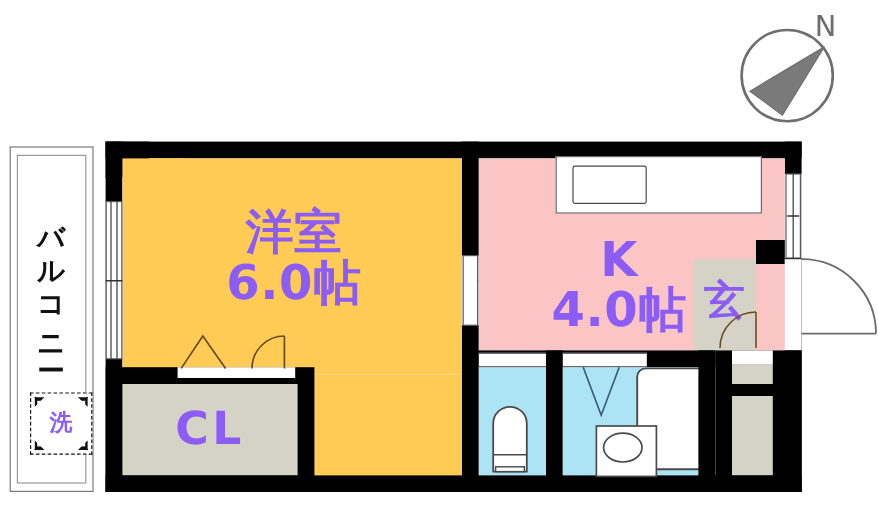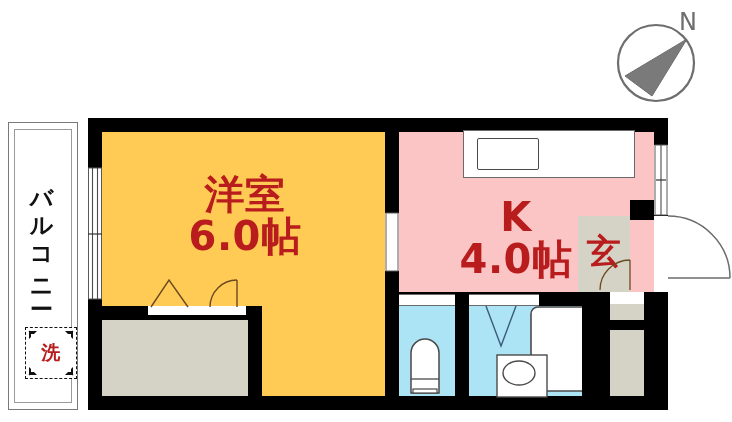--- a/index.html
+++ b/index.html
@@ -27,21 +27,21 @@
   .fill-kitchen { background: #FBC5C5; }
   .fill-water   { background: #ACE4F5; }
   .fill-closet  { background: #D5D3C6; }
   .fill-white   { background: #ffffff; }
 
   
   .label {
     display: flex;
     align-items: center;
     justify-content: center;
-    color: #b91c1c;
+    color: #8b5cf6;
     font-weight: 700;
     line-height: 1.05;
     text-align: center;
     white-space: pre-line;
     letter-spacing: 0.5px;
   }
   .label-room   { font-size: 40px; }
   .label-k      { font-size: 40px; }
   .label-cl     { font-size: 38px; letter-spacing: 3px; }
   .label-genkan { font-size: 34px; }
@@ -134,20 +134,21 @@
     <svg width="14" height="131" viewBox="0 0 14 131">
       <rect x="0.5" y="0" width="13" height="131" fill="#ffffff" stroke="#5a5a5a" stroke-width="1"></rect>
       <line x1="4.5" y1="0" x2="4.5" y2="131" stroke="#4a4a4a" stroke-width="1.1"></line>
       <line x1="9.5" y1="0" x2="9.5" y2="131" stroke="#4a4a4a" stroke-width="1.1"></line>
       <line x1="0" y1="66" x2="14" y2="66" stroke="#333" stroke-width="1.2"></line>
     </svg>
   </div>
 
   <div class="abs wall" style="left:88px; top:306px; width:174px; height:104px;"></div>
   <div class="abs fill-closet" style="left:102px; top:320px; width:146px; height:76px;"></div>
+  <div class="abs label label-cl" style="left:102px; top:330px; width:146px; height:56px;">CL</div>
 
   <div class="abs fill-white" style="left:148px; top:306px; width:98px; height:9px;"></div>
 
   <div class="abs" style="left:148px; top:278px; width:100px; height:30px;">
     <svg width="100" height="30" viewBox="0 0 100 30">
       <polyline points="3,29 21,2 40,29" fill="none" stroke="#6b4a20" stroke-width="1.4"></polyline>
       <path d="M 62,29 A 27,27 0 0 1 89,2" fill="none" stroke="#6b4a20" stroke-width="1.4"></path>
       <line x1="89" y1="2" x2="89" y2="29" stroke="#6b4a20" stroke-width="1.4"></line>
     </svg>
   </div>

